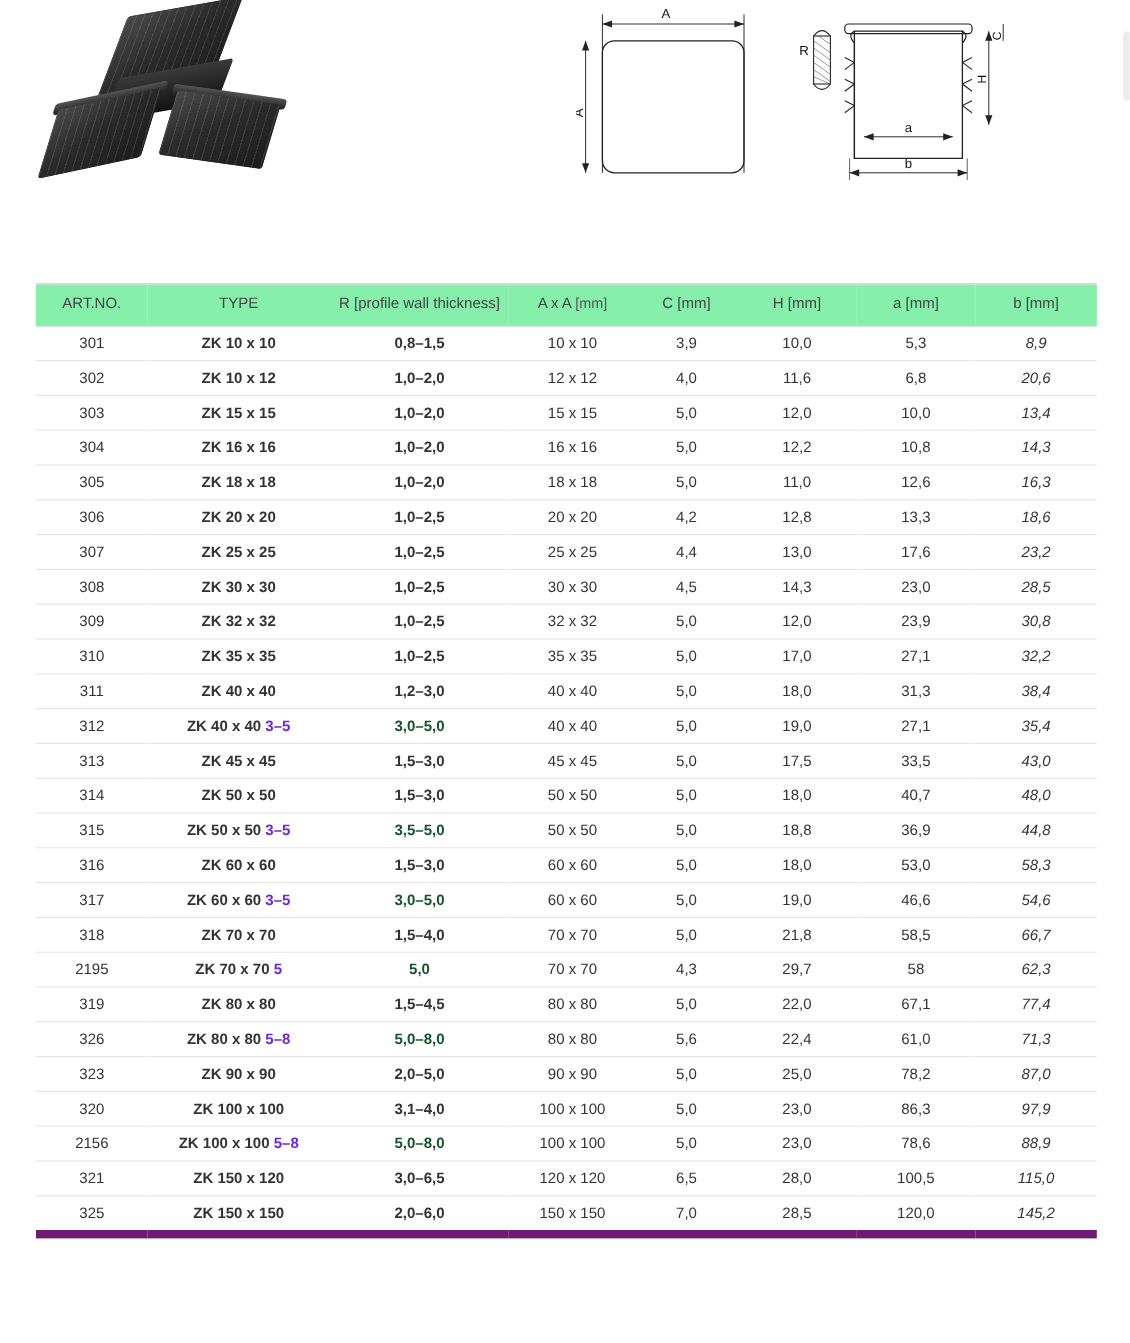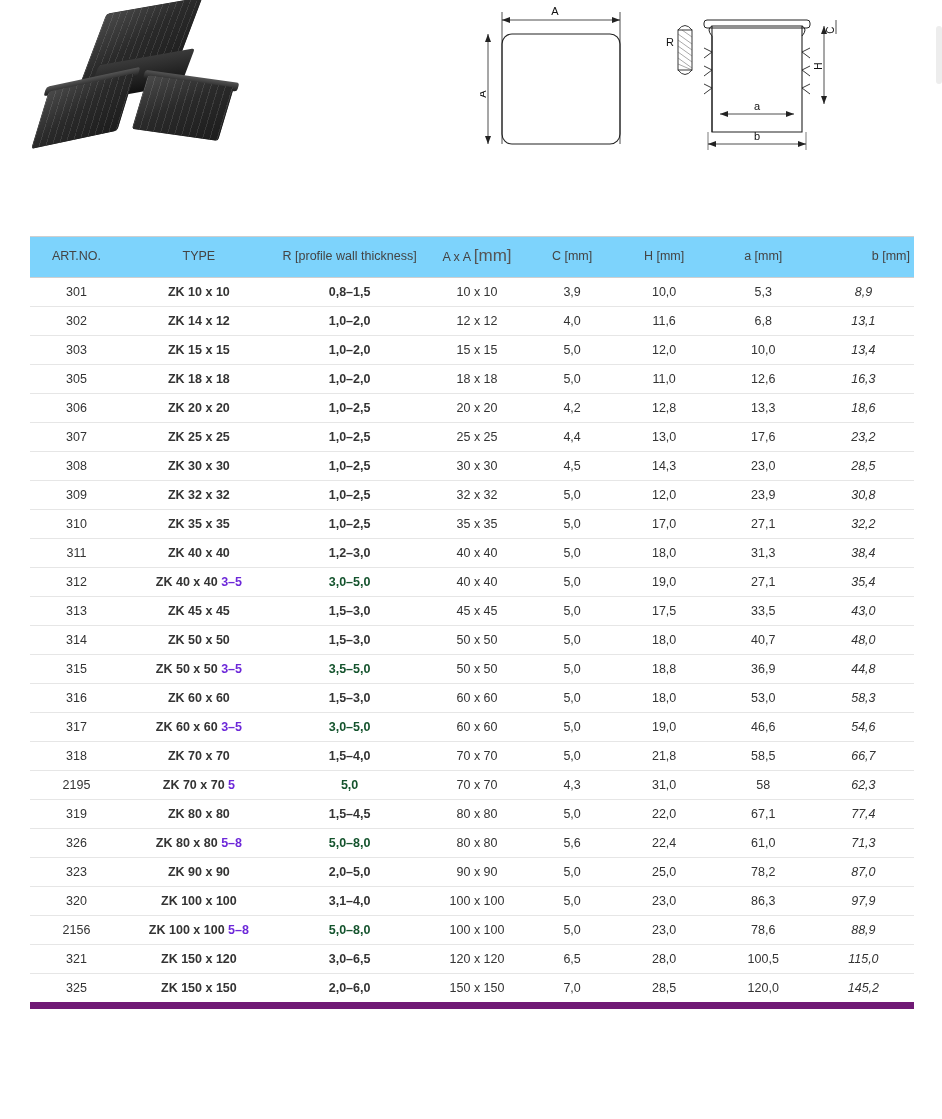--- a/index.html
+++ b/index.html
@@ -63,21 +63,21 @@
     border-collapse: collapse;
     font-size: 12.5px;
   }
   table.spec thead th {
     font-weight: normal;
     color: #444;
     font-size: 12.5px;
     padding: 9px 4px 11px 4px;
     border-top: 1px solid #cfcfcf;
     border-bottom: 1px solid #cfcfcf;
-    background: #7dd3fc;
+    background: #86efac;
     white-space: nowrap;
   }
   table.spec tbody td {
     padding: 7px 4px;
     border-bottom: 1px solid #e6e6e6;
     text-align: center;
     color: #333;
     font-size: 12.5px;
   }
   table.spec tbody tr:last-child td { border-bottom: 7px solid #701a75; }
@@ -91,23 +91,23 @@
   td.c-a   { width: 98px; }
   td.c-b   { width: 100px; font-style: italic; }
 
   th.h-art { width: 92px; }
   th.h-type { width: 150px; }
   th.h-r   { width: 148px; }
   th.h-axa { width: 104px; }
   th.h-c   { width: 84px; }
   th.h-h   { width: 98px; }
   th.h-a   { width: 98px; }
-  th.h-b   { width: 100px; text-align: right; }
-
-  .hdr-unit { font-size: 17px; color: #555; }
+  th.h-b   { width: 100px; }
+
+  .hdr-unit { font-size: 12px; color: #555; }
 
   .red { color: #6d28d9; }
   .r-red { color: #14532d; font-weight: bold; }
 
   
   .edge-bar {
     position: absolute; right: 0; top: 26px;
     width: 6px; height: 58px;
     background: #ededed;
     border-radius: 3px;
@@ -230,37 +230,47 @@
             <td class="c-type">ZK 10 x 10</td>
             <td class="c-r"><span class="">0,8–1,5</span></td>
             <td class="c-axa">10 x 10</td>
             <td class="c-c">3,9</td>
             <td class="c-h">10,0</td>
             <td class="c-a">5,3</td>
             <td class="c-b">8,9</td>
           </tr>
           <tr>
             <td class="c-art">302</td>
-            <td class="c-type">ZK 14 x 12</td>
+            <td class="c-type">ZK 10 x 12</td>
             <td class="c-r"><span class="">1,0–2,0</span></td>
             <td class="c-axa">12 x 12</td>
             <td class="c-c">4,0</td>
             <td class="c-h">11,6</td>
             <td class="c-a">6,8</td>
-            <td class="c-b">13,1</td>
+            <td class="c-b">20,6</td>
           </tr>
           <tr>
             <td class="c-art">303</td>
             <td class="c-type">ZK 15 x 15</td>
             <td class="c-r"><span class="">1,0–2,0</span></td>
             <td class="c-axa">15 x 15</td>
             <td class="c-c">5,0</td>
             <td class="c-h">12,0</td>
             <td class="c-a">10,0</td>
             <td class="c-b">13,4</td>
+          </tr>
+          <tr>
+            <td class="c-art">304</td>
+            <td class="c-type">ZK 16 x 16</td>
+            <td class="c-r"><span class="">1,0–2,0</span></td>
+            <td class="c-axa">16 x 16</td>
+            <td class="c-c">5,0</td>
+            <td class="c-h">12,2</td>
+            <td class="c-a">10,8</td>
+            <td class="c-b">14,3</td>
           </tr>
           <tr>
             <td class="c-art">305</td>
             <td class="c-type">ZK 18 x 18</td>
             <td class="c-r"><span class="">1,0–2,0</span></td>
             <td class="c-axa">18 x 18</td>
             <td class="c-c">5,0</td>
             <td class="c-h">11,0</td>
             <td class="c-a">12,6</td>
             <td class="c-b">16,3</td>
@@ -394,21 +404,21 @@
             <td class="c-h">21,8</td>
             <td class="c-a">58,5</td>
             <td class="c-b">66,7</td>
           </tr>
           <tr>
             <td class="c-art">2195</td>
             <td class="c-type">ZK 70 x 70 <span class="red">5</span></td>
             <td class="c-r"><span class="r-red">5,0</span></td>
             <td class="c-axa">70 x 70</td>
             <td class="c-c">4,3</td>
-            <td class="c-h">31,0</td>
+            <td class="c-h">29,7</td>
             <td class="c-a">58</td>
             <td class="c-b">62,3</td>
           </tr>
           <tr>
             <td class="c-art">319</td>
             <td class="c-type">ZK 80 x 80</td>
             <td class="c-r"><span class="">1,5–4,5</span></td>
             <td class="c-axa">80 x 80</td>
             <td class="c-c">5,0</td>
             <td class="c-h">22,0</td>

